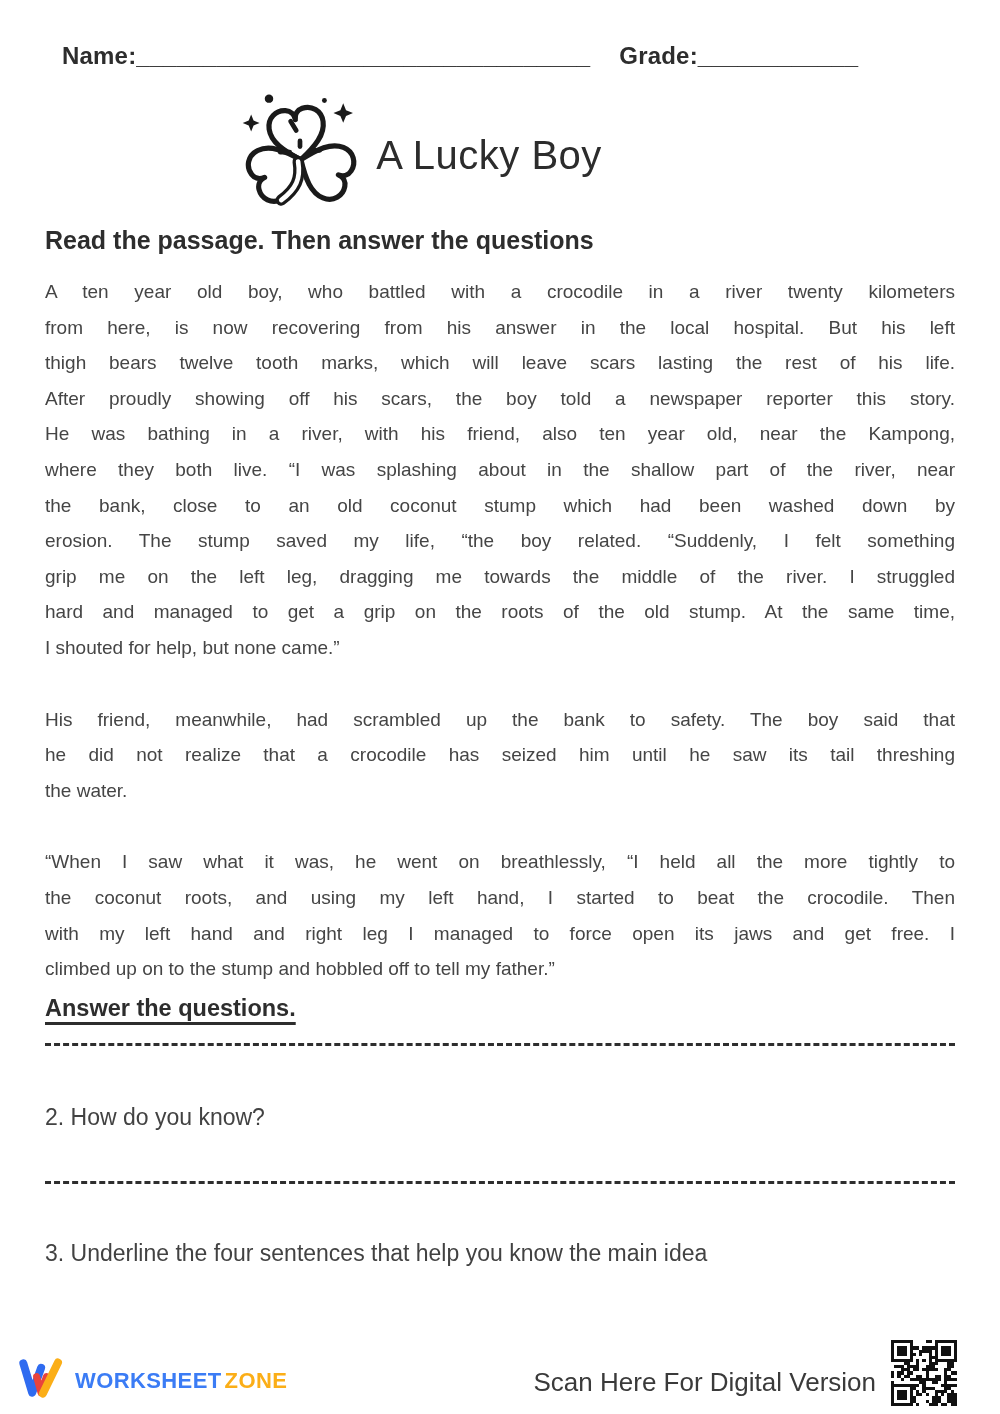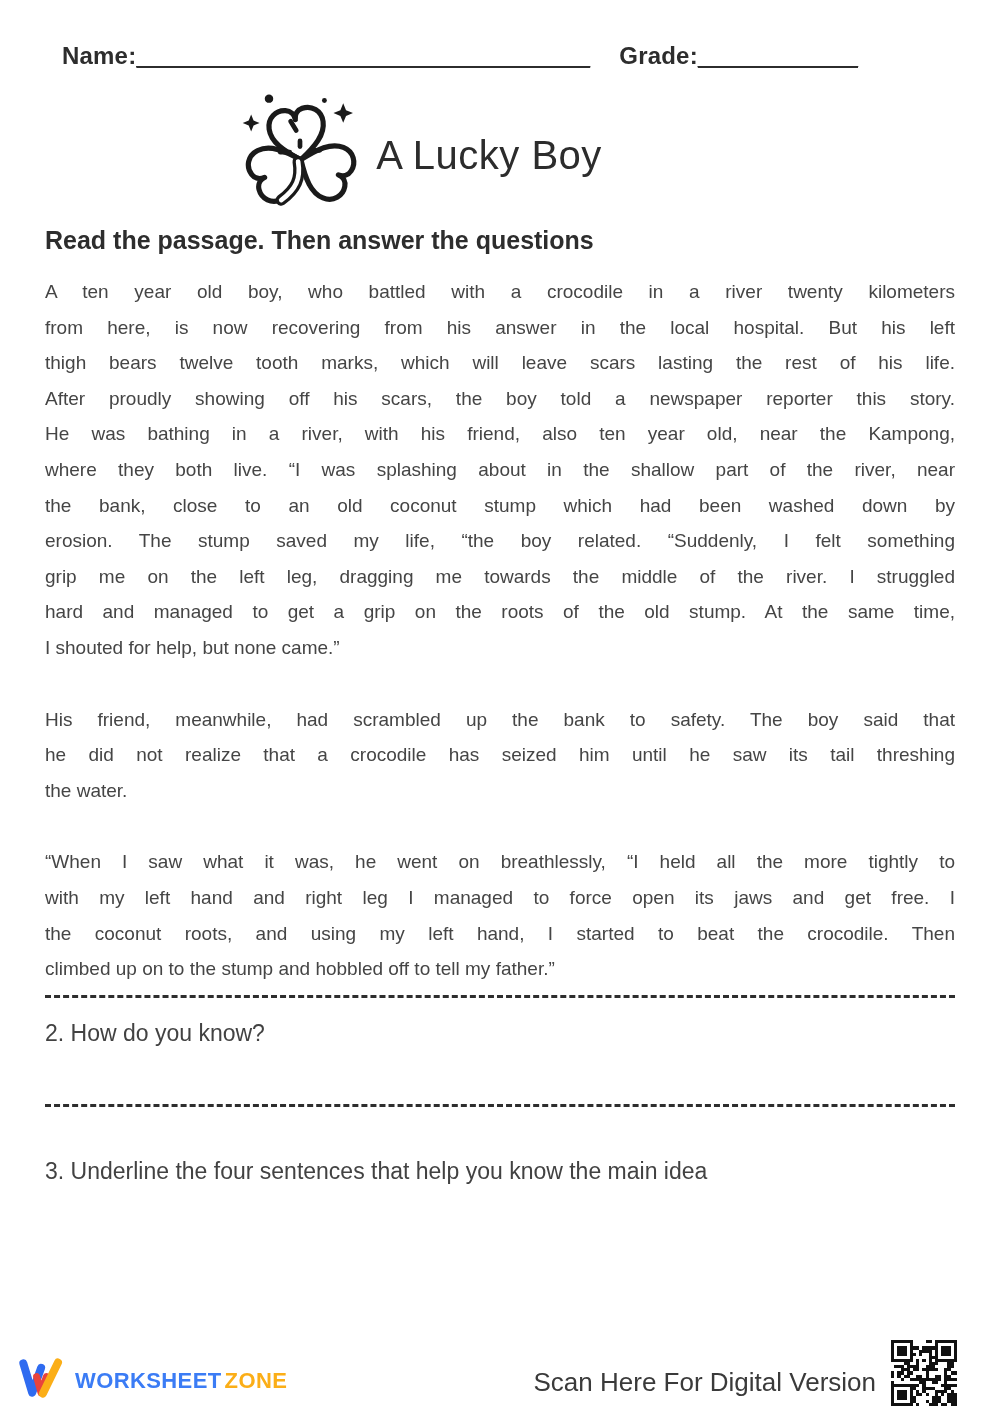--- a/index.html
+++ b/index.html
@@ -13,21 +13,21 @@
   }
 
   
   .header{
     position:absolute;top:42px;left:62px;right:106px;
     display:flex;justify-content:space-between;
     font-size:24px;font-weight:700;color:#2d2d2d;
     letter-spacing:.2px;white-space:nowrap;
   }
   .field{display:flex;align-items:baseline;}
-  .fill-line{font-weight:700;letter-spacing:0;text-decoration:underline;}
+  .fill-line{font-weight:700;letter-spacing:0;}
 
   
   .title-row{
     position:absolute;top:90px;left:0;width:100%;
     display:flex;justify-content:center;align-items:center;gap:14px;
     transform:translateX(-62px);
   }
   .title-row svg{display:block;}
   .page-title{font-size:40px;font-weight:400;color:#2c2c2c;letter-spacing:.5px;}
 
@@ -136,27 +136,28 @@
         <div class="pline">hard and managed to get a grip on the roots of the old stump. At the same time,</div>
         <div class="pline last">I shouted for help, but none came.”</div>
       </div>
       <div class="paragraph">
         <div class="pline">His friend, meanwhile, had scrambled up the bank to safety. The boy said that</div>
         <div class="pline">he did not realize that a crocodile has seized him until he saw its tail threshing</div>
         <div class="pline last">the water.</div>
       </div>
       <div class="paragraph">
         <div class="pline">“When I saw what it was, he went on breathlessly, “I held all the more tightly to</div>
+        <div class="pline">the coconut roots, and using my left hand, I started to beat the crocodile. Then</div>
         <div class="pline">with my left hand and right leg I managed to force open its jaws and get free. I</div>
-        <div class="pline">the coconut roots, and using my left hand, I started to beat the crocodile. Then</div>
         <div class="pline last">climbed up on to the stump and hobbled off to tell my father.”</div>
       </div>
     </div>
 
   <div class="answers" id="answers">
+    <span class="answers-heading">Answer the questions.</span>
   <div class="answer-line"></div><div class="question">2. How do you know?</div><div class="answer-line"></div><div class="question">3. Underline the four sentences that help you know the main idea</div></div>
 
   <div class="brand">
     <span>
       <svg viewBox="0 0 54 48" width="48" height="43" aria-hidden="true">
         <g fill="none" stroke-linecap="round" stroke-linejoin="round">
           <path d="M6,7 L16,40 L26,12" stroke="#2f6bf0" stroke-width="9"></path>
           <path d="M21,22 L26,40 L32,22" stroke="#e8433d" stroke-width="8"></path>
           <path d="M45,6 L28,41" stroke="#fbae17" stroke-width="9"></path>
         </g>

